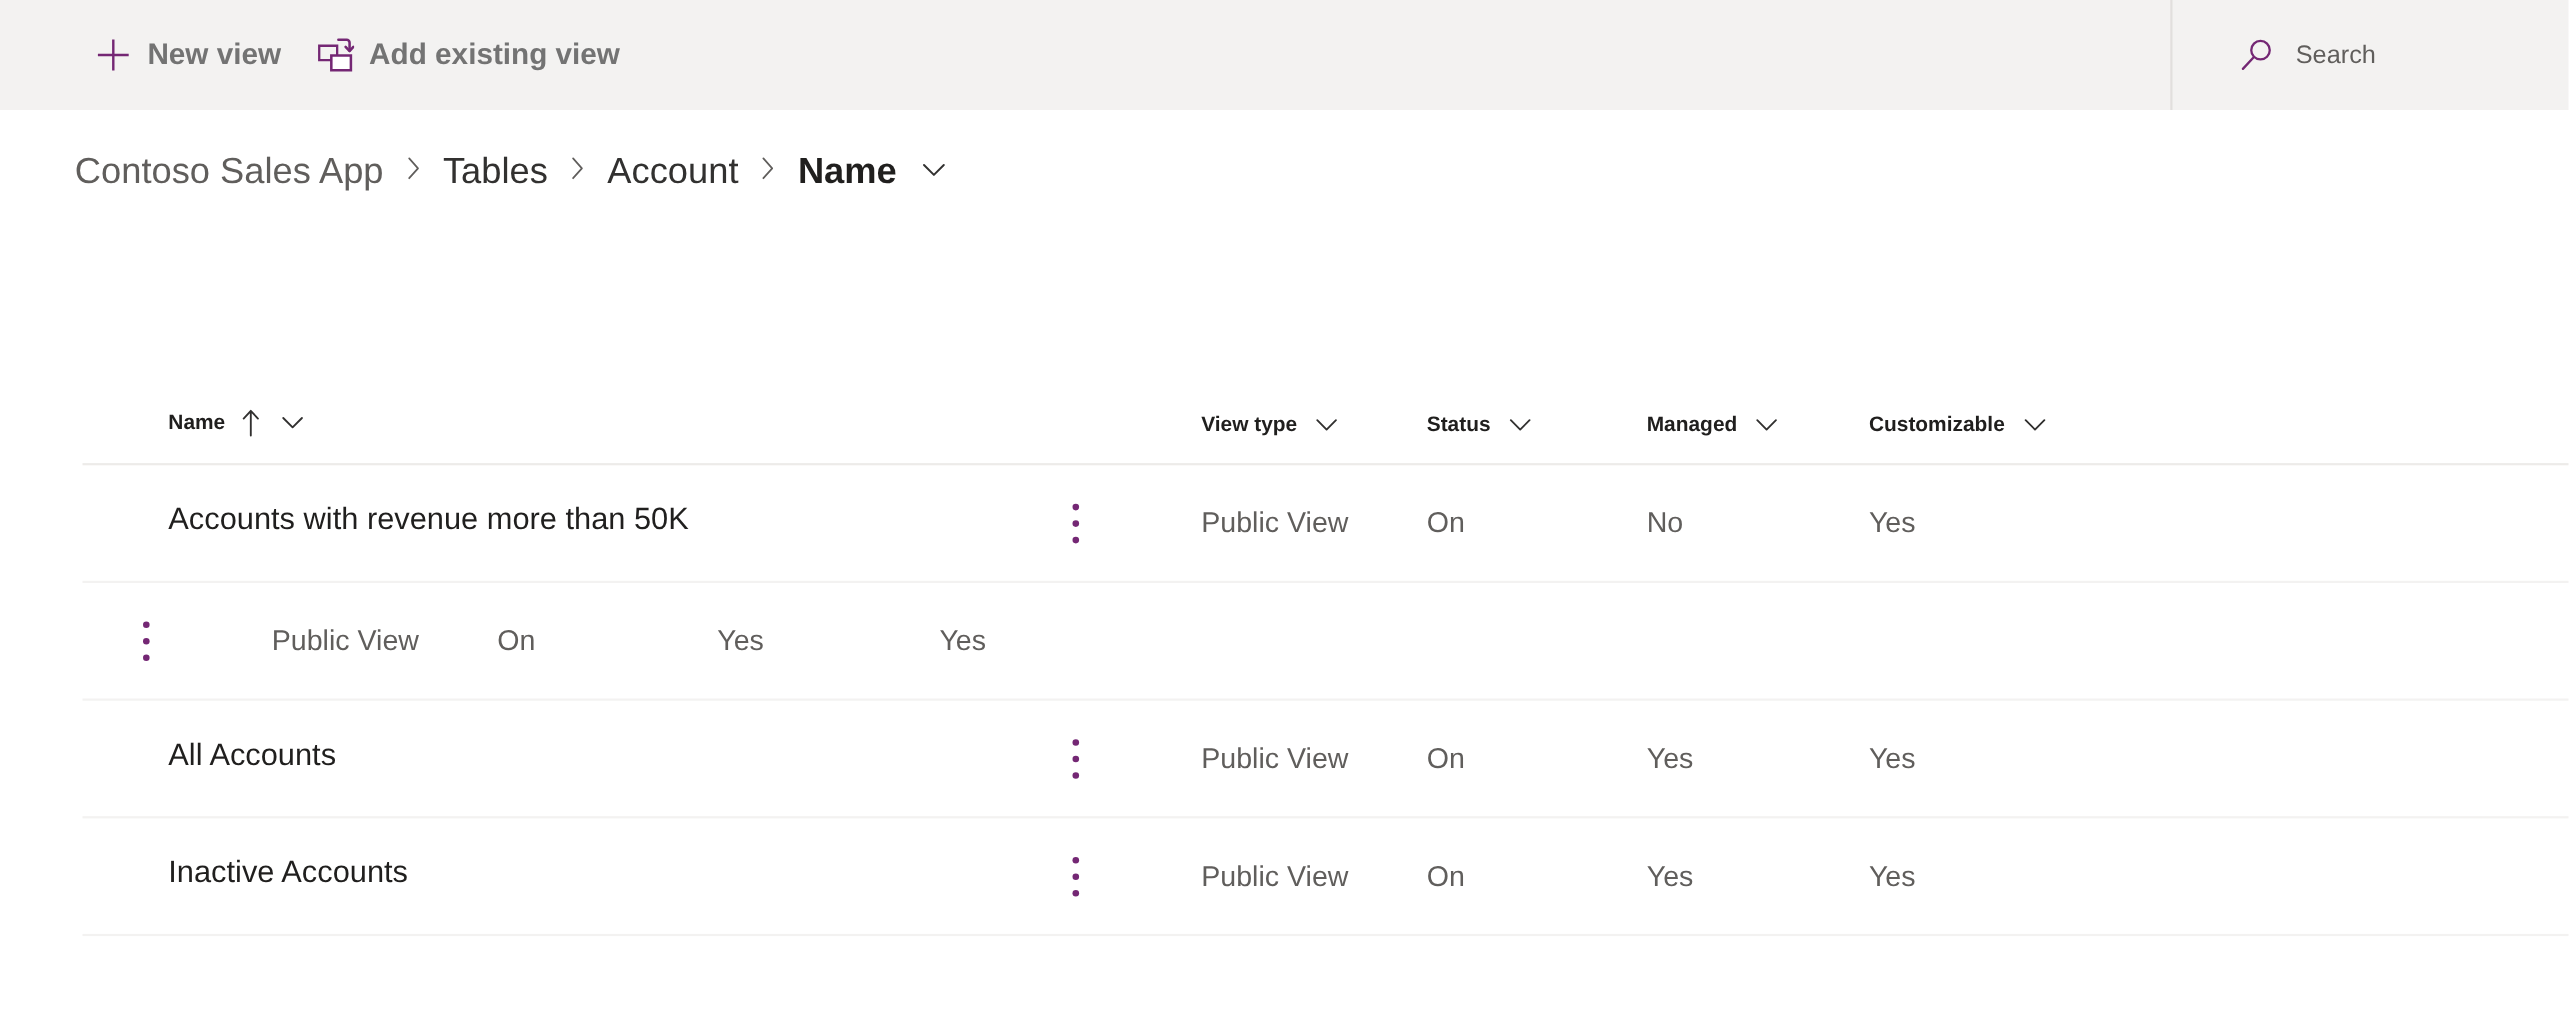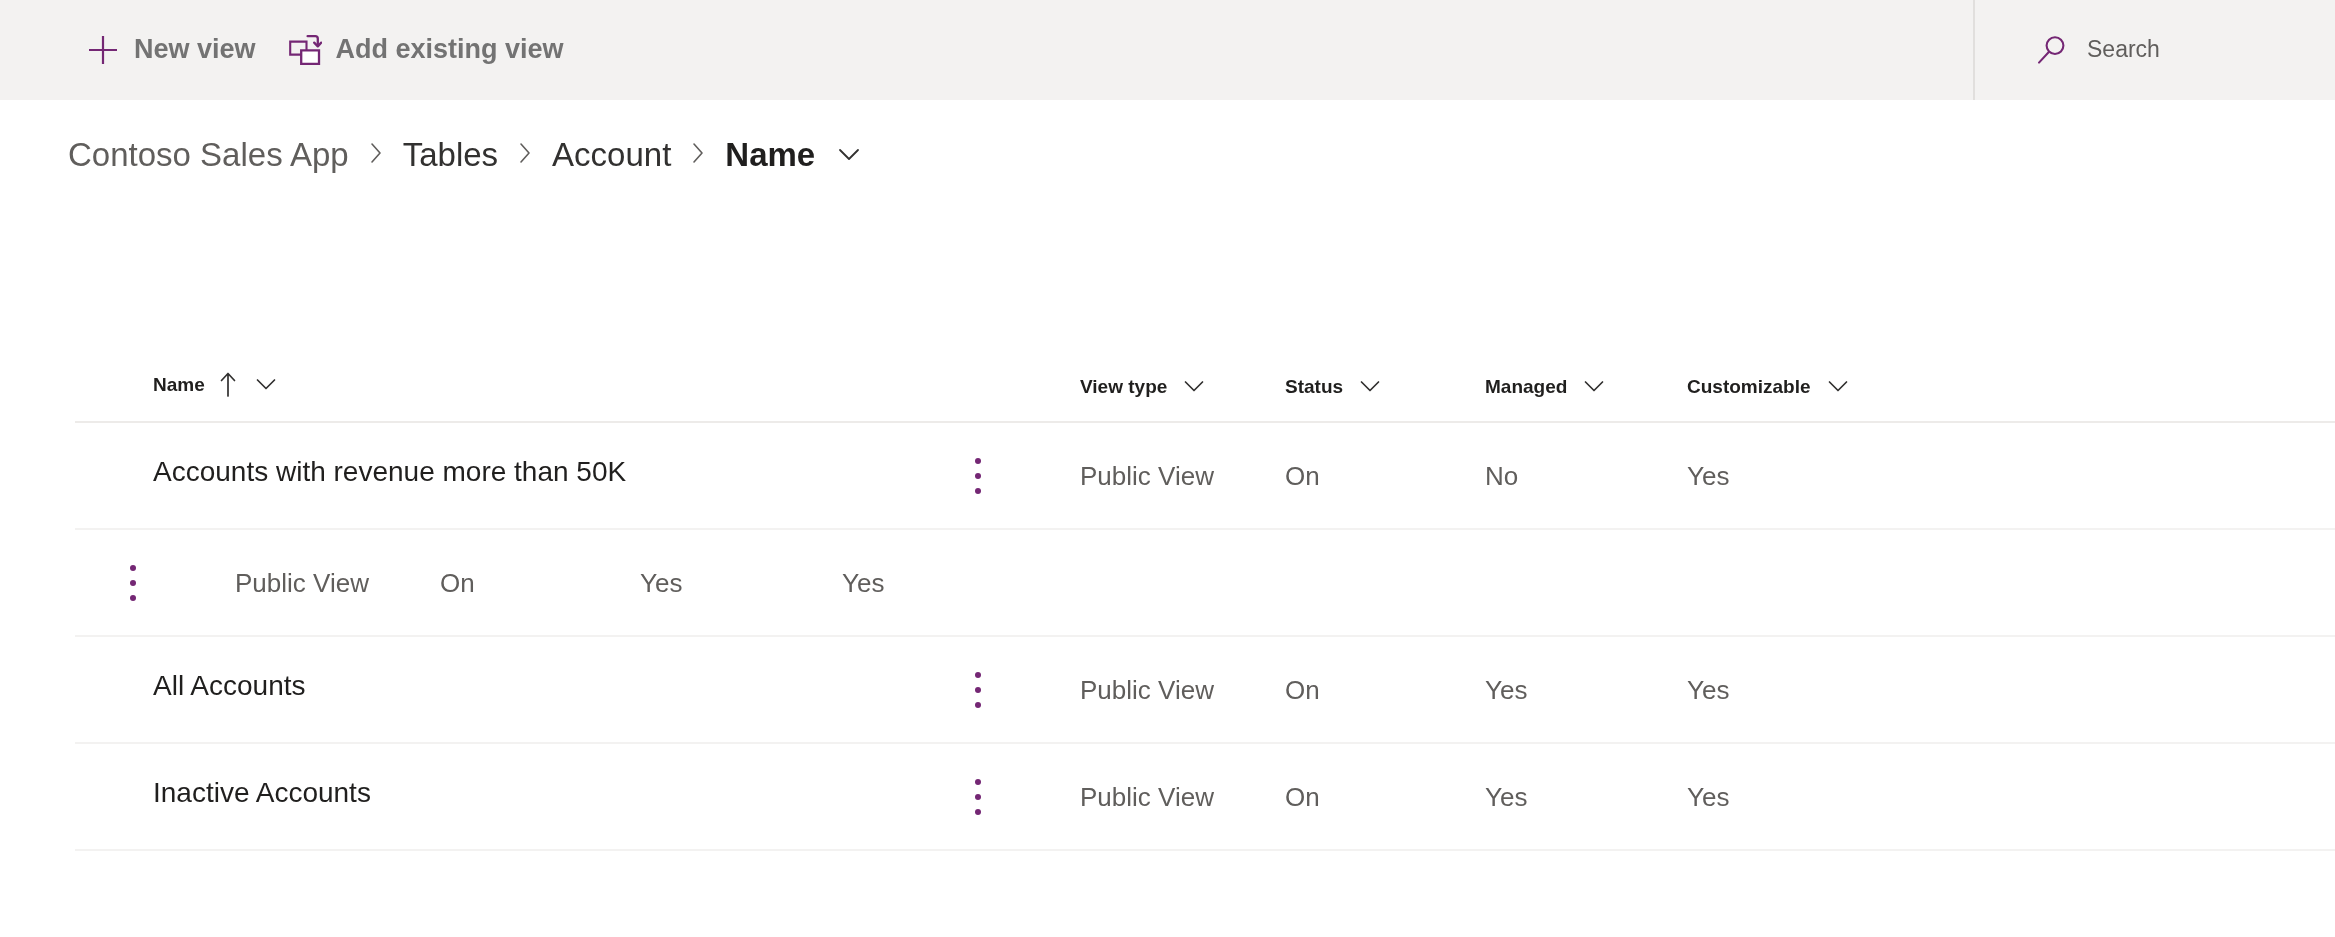--- a/index.html
+++ b/index.html
@@ -148,21 +148,21 @@
     padding-bottom: 22px;
   }
   .grid-body .grid-row {
     height: 107px;
     border-bottom: 2px solid #f3f2f1;
   }
 
   .col { box-sizing: border-box; flex: none; }
   .col-name        { width: 845px; padding-left: 78px; }
   .col-kebab       { width: 160px; display: flex; align-items: center; }
-  .col-viewtype    { width: 205px; }
+  .col-viewtype    { width: 205px; margin-left: 12px; }
   .col-status      { width: 200px; }
   .col-managed     { width: 202px; }
   .col-customizable{ width: 400px; }
 
   .hdr-cell {
     display: flex;
     align-items: center;
     font-size: 19px;
     font-weight: bold;
     color: #201f1e;

